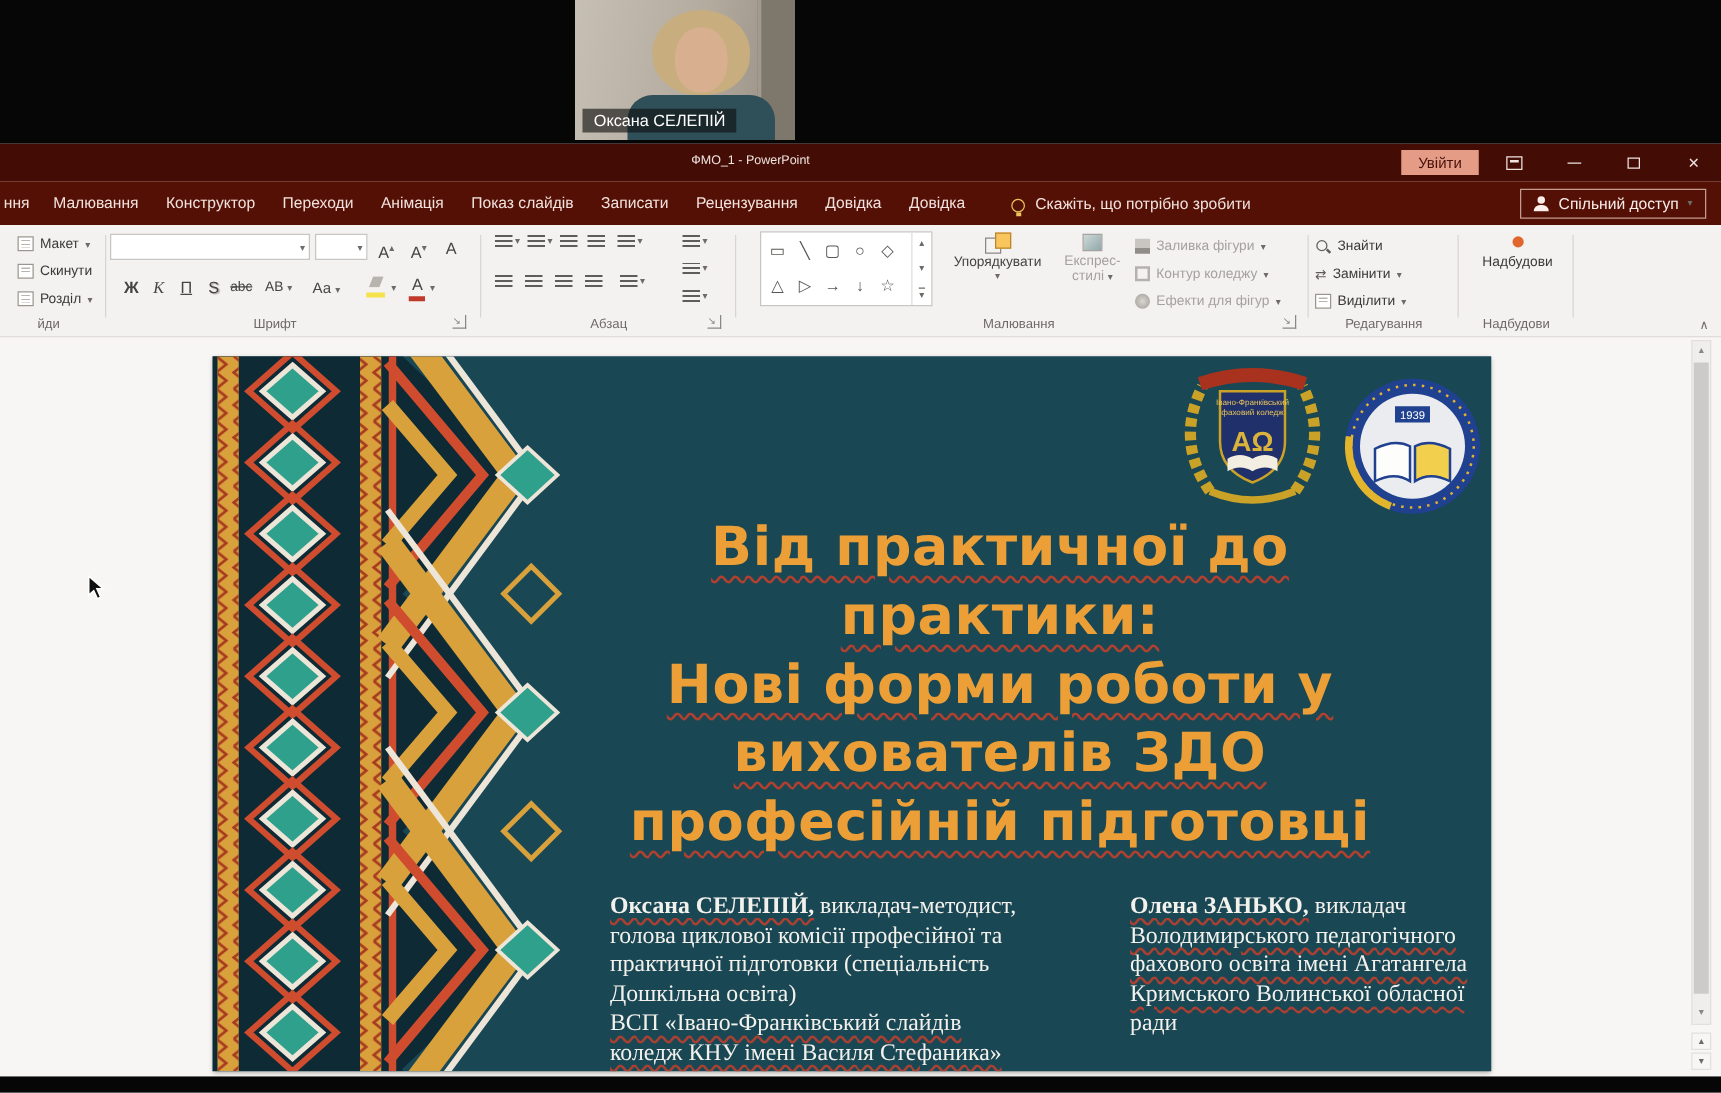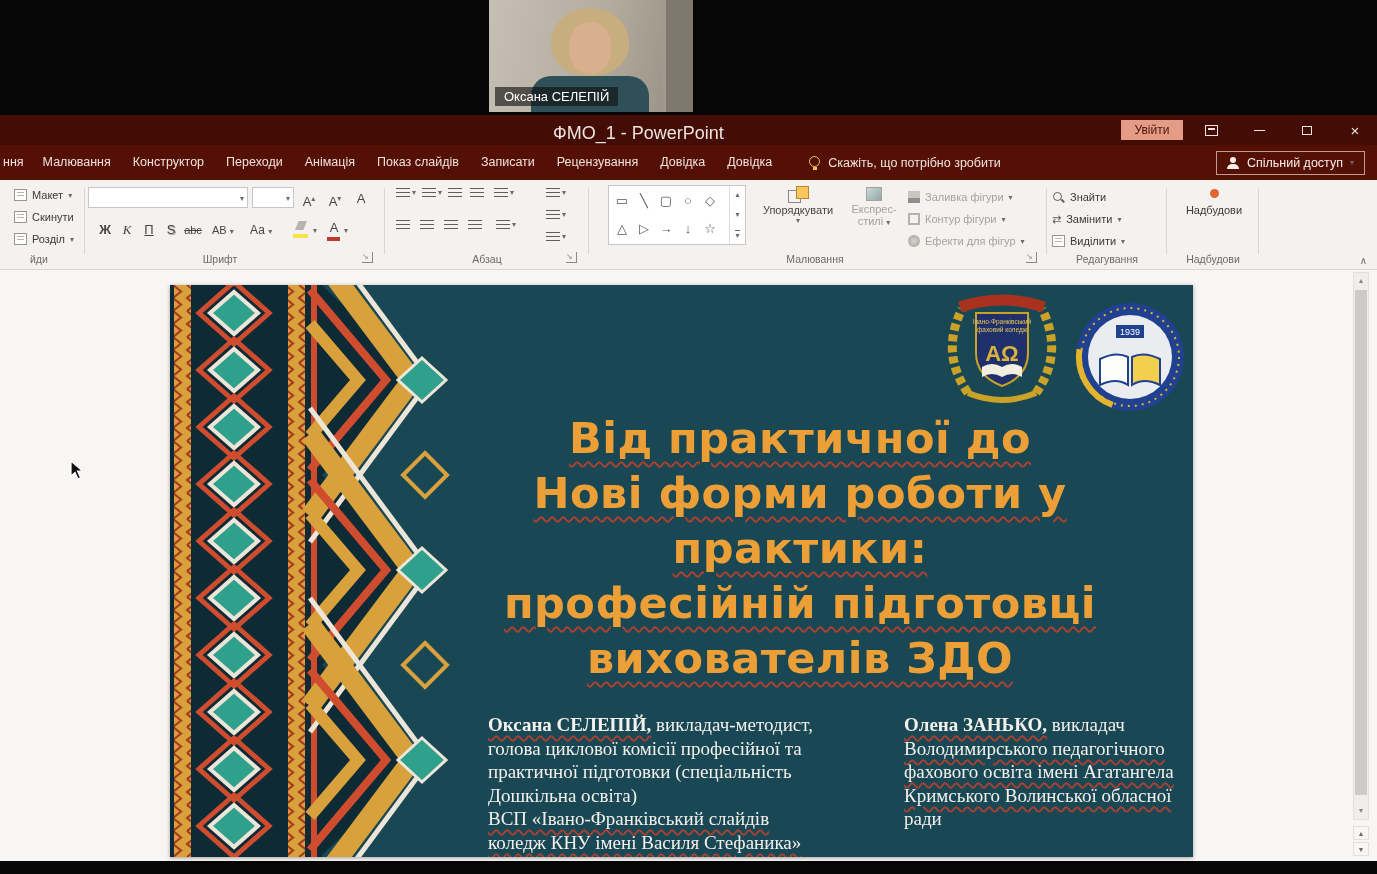--- a/index.html
+++ b/index.html
@@ -1,39 +1,39 @@
 <!DOCTYPE html>
 <html><head>
 <meta charset="utf-8">
 <style>
 *{margin:0;padding:0;box-sizing:border-box}
 body{font-family:"Liberation Sans","DejaVu Sans",sans-serif;background:#000}
 #screen{position:relative;width:1377px;height:874px;background:#060606;overflow:hidden}
 
-#video{position:absolute;left:489px;top:0;width:204px;height:112px;background:linear-gradient(100deg,#c6bfb4,#b3ab9e 55%,#948c80);overflow:hidden}
+#video{position:absolute;left:460px;top:0;width:176px;height:112px;background:linear-gradient(100deg,#c6bfb4,#b3ab9e 55%,#948c80);overflow:hidden}
 .door{position:absolute;right:0;top:0;width:30px;height:100%;background:#7e776c;border-left:3px solid #a29a8e}
 .hair{position:absolute;left:62px;top:8px;width:78px;height:68px;border-radius:50% 50% 46% 46%;background:#c8ad7f}
 .face{position:absolute;left:80px;top:22px;width:42px;height:52px;border-radius:46%;background:#d9b08f}
 .torso{position:absolute;left:42px;top:76px;width:118px;height:40px;border-radius:20px 20px 0 0;background:#2f4f59}
 .nametag{position:absolute;left:6px;bottom:6px;background:rgba(15,15,15,.62);color:#fff;font-size:13px;padding:2px 9px;white-space:nowrap}
 
 #ppt{position:absolute;left:0;top:115px;width:1377px;height:746px;background:#fff}
 #titlebar{position:absolute;left:0;top:0;width:100%;height:30px;background:#430c04}
-#title-text{position:absolute;left:553px;top:8px;font-size:18px;color:#efe4e0;white-space:nowrap}
+#title-text{position:absolute;left:553px;top:8px;font-size:10px;color:#efe4e0;white-space:nowrap}
 #signin{position:absolute;left:1121px;top:5px;width:62px;height:20px;background:#e59c86;color:#4a120a;font-size:12px;text-align:center;line-height:20px}
 .winbtn{position:absolute;top:0;width:42px;height:30px;color:#efe4e0;display:flex;align-items:center;justify-content:center;font-size:15px}
 .ro-box{width:13px;height:11px;border:1px solid #efe4e0;position:relative}
 .ro-box::after{content:"";position:absolute;left:2px;top:2px;width:7px;height:2px;background:#efe4e0}
 .min-line{width:11px;height:1px;background:#efe4e0}
 .max-box{width:10px;height:9px;border:1px solid #efe4e0}
 
 #tabsrow{position:absolute;left:0;top:30px;width:100%;height:35px;background:#551006;display:flex;align-items:center;color:#f1e2dd;font-size:12.5px}
 .tab{padding:0 11px;line-height:35px;white-space:nowrap}
 .tab.first{padding-left:3px;padding-right:8px}
-#tellme{display:flex;align-items:flex-start;gap:8px;margin-left:26px;white-space:nowrap}
+#tellme{display:flex;align-items:flex-end;gap:8px;margin-left:26px;white-space:nowrap}
 .bulb{width:11px;height:11px;border:1.5px solid #ecc35c;border-radius:50%;position:relative;flex:none}
 .bulb::after{content:"";position:absolute;left:2.5px;bottom:-4px;width:4px;height:3px;background:#ecc35c}
 #sharebtn{margin-left:auto;margin-right:12px;display:flex;align-items:center;gap:7px;border:1px solid #c39b90;padding:4px 10px;color:#fbeeea;font-size:12.5px;white-space:nowrap}
 .share-ico{width:13px;height:12px;position:relative;flex:none}
 .share-ico::before{content:"";position:absolute;left:3px;top:0;width:6px;height:6px;border-radius:50%;background:#fbeeea}
 .share-ico::after{content:"";position:absolute;left:0;bottom:0;width:12px;height:5px;border-radius:5px 5px 0 0;background:#fbeeea}
 
 #ribbon{position:absolute;left:0;top:65px;width:100%;height:90px;background:#f4f2f1;border-bottom:1px solid #d8d5d2;color:#3b3a39;font-size:11px}
 .vsep{position:absolute;top:8px;height:66px;width:1px;background:#d8d5d2}
 .glabel{position:absolute;bottom:4px;font-size:10.5px;color:#6d6a67;white-space:nowrap}
@@ -268,21 +268,21 @@
         <div>Експрес-</div>
         <div><span>стилі</span> <span class="dd">▾</span></div>
       </div>
       <div class="dbtn" style="top:7px">
           <span class="ico-fill"></span>
           <span>Заливка фігури</span>
           <span class="dd">▾</span>
         </div>
       <div class="dbtn" style="top:29px">
           <span class="ico-outline"></span>
-          <span>Контур фігури</span>
+          <span>Контур коледжу</span>
           <span class="dd">▾</span>
         </div>
       <div class="dbtn" style="top:51px">
           <span class="ico-fx"></span>
           <span>Ефекти для фігур</span>
           <span class="dd">▾</span>
         </div>
       <span class="glabel" style="left:815px;transform:translateX(-50%)">Малювання</span>
       <span class="dlg" style="left:1026px">↘</span>
       <i class="vsep" style="left:1046px"></i>
@@ -374,24 +374,24 @@
           <circle cx="56" cy="56" r="49" fill="none" stroke="#e3b52c" stroke-width="2" stroke-dasharray="2 5"></circle>
           <circle cx="56" cy="56" r="42" fill="#ebecef"></circle>
           <rect x="42" y="24" width="28" height="13" fill="#20418f"></rect>
           <text x="56" y="34" font-size="9" fill="#ffffff" text-anchor="middle">1939</text>
           <path d="M26,58 Q42,50 54,56 L54,84 Q42,76 26,84 Z" fill="#fdfdfb" stroke="#20418f" stroke-width="2"></path>
           <path d="M86,58 Q70,50 58,56 L58,84 Q70,76 86,84 Z" fill="#f3cf4e" stroke="#20418f" stroke-width="2"></path>
         </svg>
 
         <div id="slide-title">
           <div class="tl"><span class="wavy">Від практичної до</span></div>
+          <div class="tl"><span class="wavy">практики:</span></div>
           <div class="tl"><span class="wavy">Нові форми роботи у</span></div>
-          <div class="tl"><span class="wavy">практики:</span></div>
+          <div class="tl"><span class="wavy">вихователів ЗДО</span></div>
           <div class="tl"><span class="wavy">професійній підготовці</span></div>
-          <div class="tl"><span class="wavy">вихователів ЗДО</span></div>
         </div>
 
         <div id="author-left" class="authors">
           <div><span class="b wavy2">Оксана СЕЛЕПІЙ,</span><span> викладач-методист,</span></div>
           <div>голова  циклової комісії професійної та</div>
           <div>практичної підготовки  (спеціальність</div>
           <div>Дошкільна освіта)</div>
           <div><span class="wavy2"> ВСП «Івано-Франківський слайдів</span></div>
           <div><span class="wavy2">коледж КНУ імені Василя Стефаника»</span></div>
         </div>

